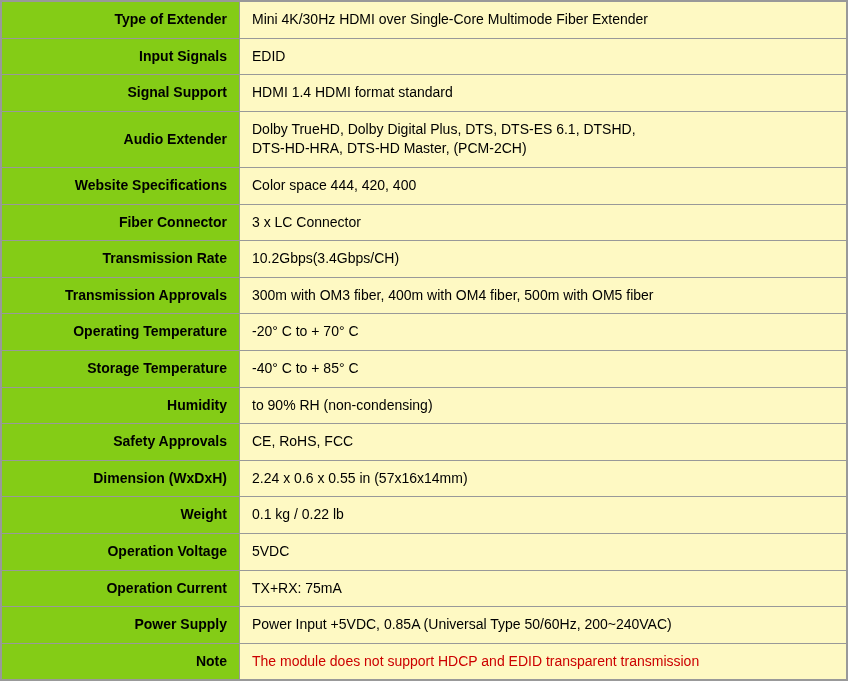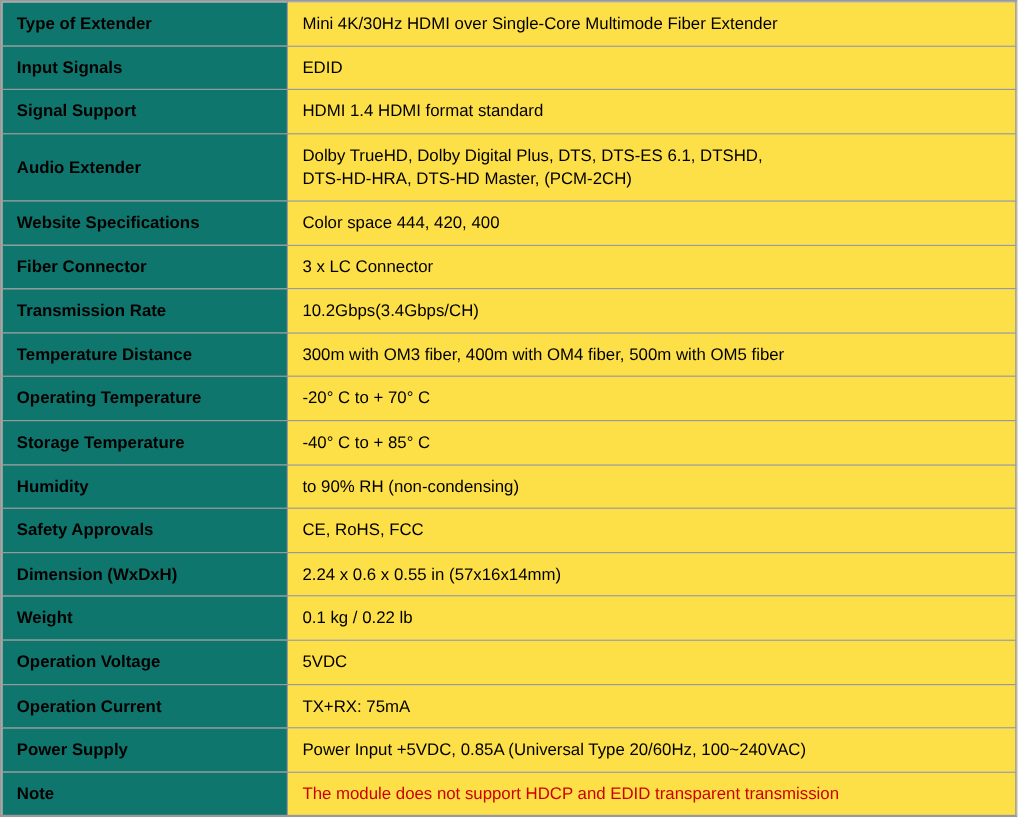--- a/index.html
+++ b/index.html
@@ -19,24 +19,25 @@
     }
     td {
       border: 1px solid #999;
       padding: 8px 12px;
       vertical-align: middle;
       line-height: 1.4;
     }
     td.label-cell {
       width: 238px;
       font-weight: bold;
-      background-color: #0f766e;
+      background-color: #84cc16;
+      text-align: right;
     }
     td.value-cell {
-      background-color: #fde047;
+      background-color: #fef9c3;
     }
     .note-red {
       color: #cc0000;
     }
   </style>
 </head>
 <body>
 
 <div class="table-container">
   <table>
@@ -63,21 +64,21 @@
         </tr>
         <tr>
           <td class="label-cell">Fiber Connector</td>
           <td class="value-cell">3 x LC Connector</td>
         </tr>
         <tr>
           <td class="label-cell">Transmission Rate</td>
           <td class="value-cell">10.2Gbps(3.4Gbps/CH)</td>
         </tr>
         <tr>
-          <td class="label-cell">Temperature Distance</td>
+          <td class="label-cell">Transmission Approvals</td>
           <td class="value-cell">300m with OM3 fiber, 400m with OM4 fiber, 500m with OM5 fiber</td>
         </tr>
         <tr>
           <td class="label-cell">Operating Temperature</td>
           <td class="value-cell">-20°  C to + 70°  C</td>
         </tr>
         <tr>
           <td class="label-cell">Storage Temperature</td>
           <td class="value-cell">-40°  C to + 85°  C</td>
         </tr>
@@ -100,21 +101,21 @@
         <tr>
           <td class="label-cell">Operation Voltage</td>
           <td class="value-cell">5VDC</td>
         </tr>
         <tr>
           <td class="label-cell">Operation Current</td>
           <td class="value-cell">TX+RX: 75mA</td>
         </tr>
         <tr>
           <td class="label-cell">Power Supply</td>
-          <td class="value-cell">Power Input +5VDC, 0.85A (Universal Type 20/60Hz, 100~240VAC)</td>
+          <td class="value-cell">Power Input +5VDC, 0.85A (Universal Type 50/60Hz, 200~240VAC)</td>
         </tr>
         <tr>
           <td class="label-cell">Note</td>
           <td class="value-cell note-red">The module does not support HDCP and EDID transparent transmission</td>
         </tr>
       </tbody>
   </table>
 </div>
 
 </body></html>

